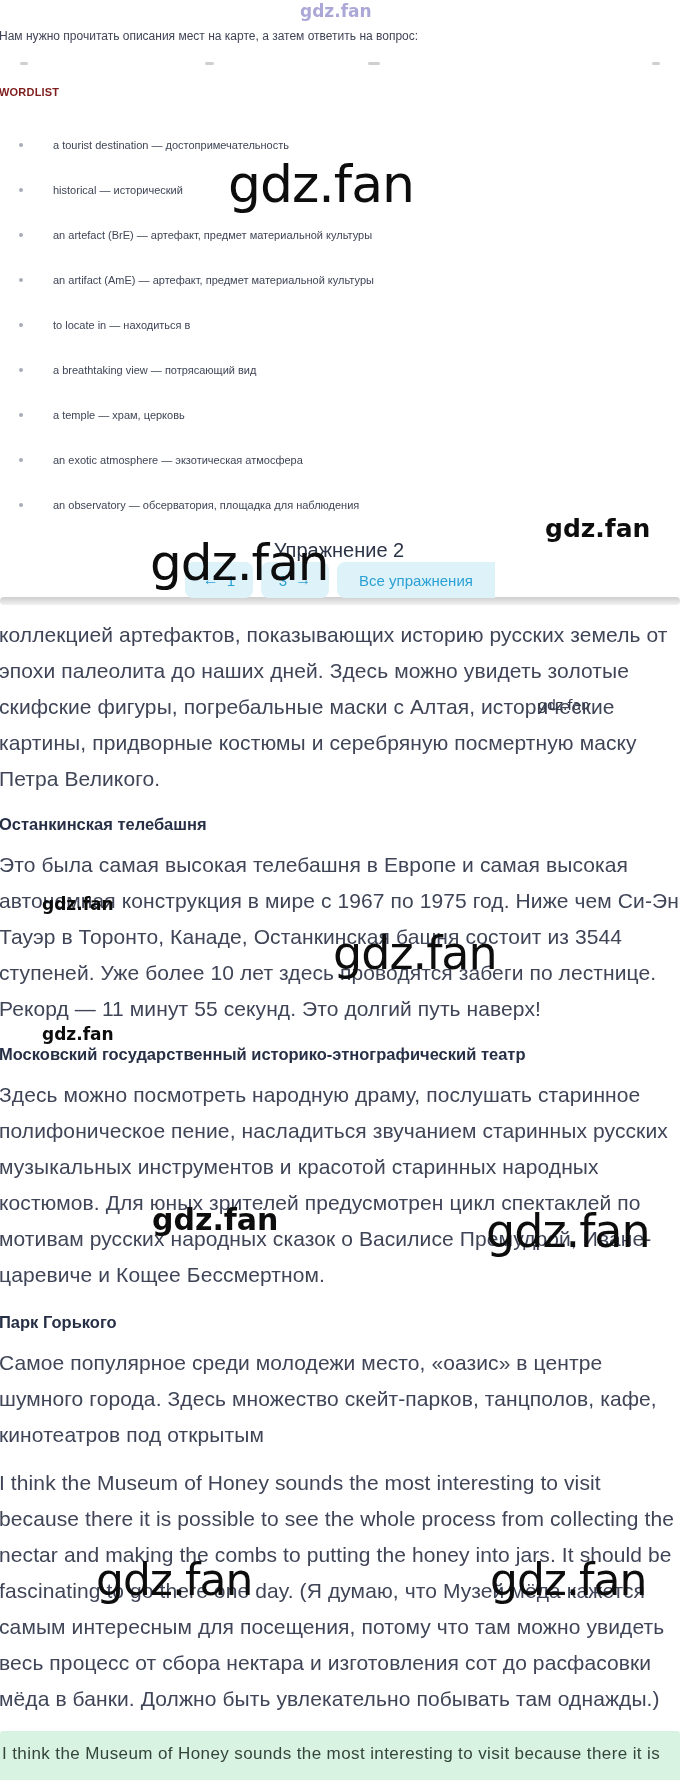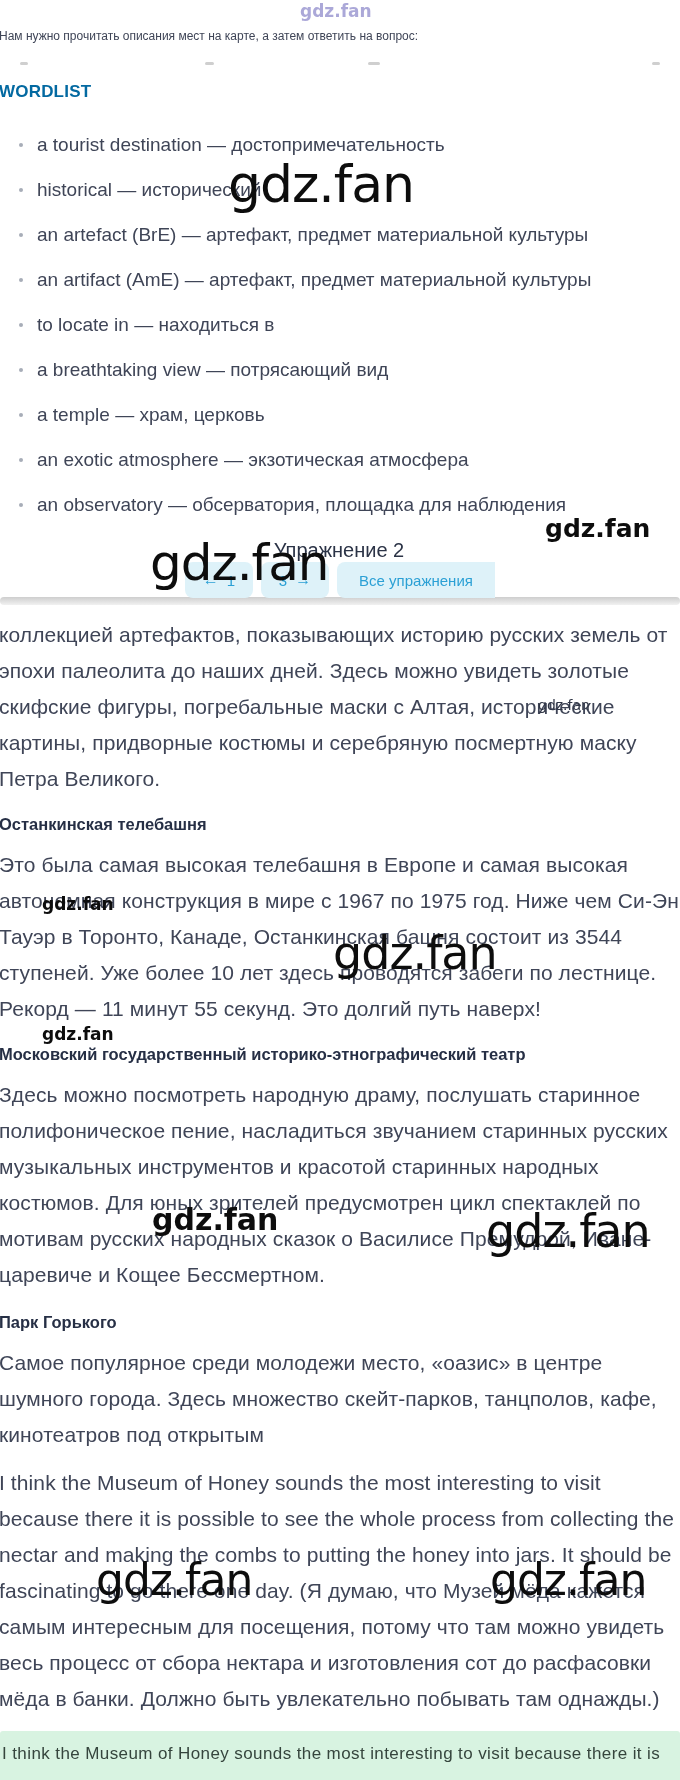--- a/index.html
+++ b/index.html
@@ -23,23 +23,23 @@
   .wm-bot-l{left:96px;top:1558px;font-size:44px;font-weight:500;letter-spacing:-1px;}
   .wm-bot-r{left:490px;top:1558px;font-size:44px;font-weight:500;letter-spacing:-1px;}
   
   .intro{margin:0;padding:26px 4px 0 0;font-size:12px;line-height:20px;margin-left:-1px;}
   .faded{position:relative;height:36px;}
   .faded i{position:absolute;top:16px;height:3px;background:#cfcfcf;border-radius:2px;}
   .m1{left:20px;width:8px;}
   .m2{left:205px;width:9px;}
   .m3{left:368px;width:12px;}
   .m4{left:652px;width:8px;}
-  .wordlist-title{margin:0;margin-left:-1px;font-size:17px;font-weight:bold;color:#0369a1;line-height:20px;letter-spacing:.2px;}
+  .wordlist-title{margin:0;margin-left:-1px;font-size:11px;font-weight:bold;color:#7f1d1d;line-height:20px;letter-spacing:.2px;}
   ul.wordlist{list-style:none;margin:20px 0 0 0;padding:0;}
-  ul.wordlist li{height:45px;display:flex;align-items:center;font-size:19px;color:#3f4557;}
+  ul.wordlist li{height:45px;display:flex;align-items:center;font-size:11px;color:#3f4557;gap:16px;}
   .dot{width:4px;height:4px;border-radius:50%;background:#a7adb8;margin:0 14px 0 19px;flex:0 0 auto;}
   
   .ex-row{margin-top:12px;height:38px;display:flex;align-items:center;justify-content:space-between;flex-direction:column;}
   .ex-title{margin:0 0 0 -2px;font-size:20px;font-weight:500;color:#2b3346;white-space:nowrap;}
   .nav{display:flex;gap:8px;align-items:center;}
   .nav-btn{border:none;cursor:pointer;height:36px;border-radius:8px;background:#def2f9;color:#2ba0d5;
            font-family:"Liberation Sans",sans-serif;font-size:15px;display:flex;align-items:center;
            justify-content:center;gap:8px;padding:0 14px;}
   .nav-btn.num{width:68px;padding:0;flex:0 0 auto;}
   .nav-btn.all{width:158px;flex:0 0 auto;border-radius:8px 0 0 8px;}

